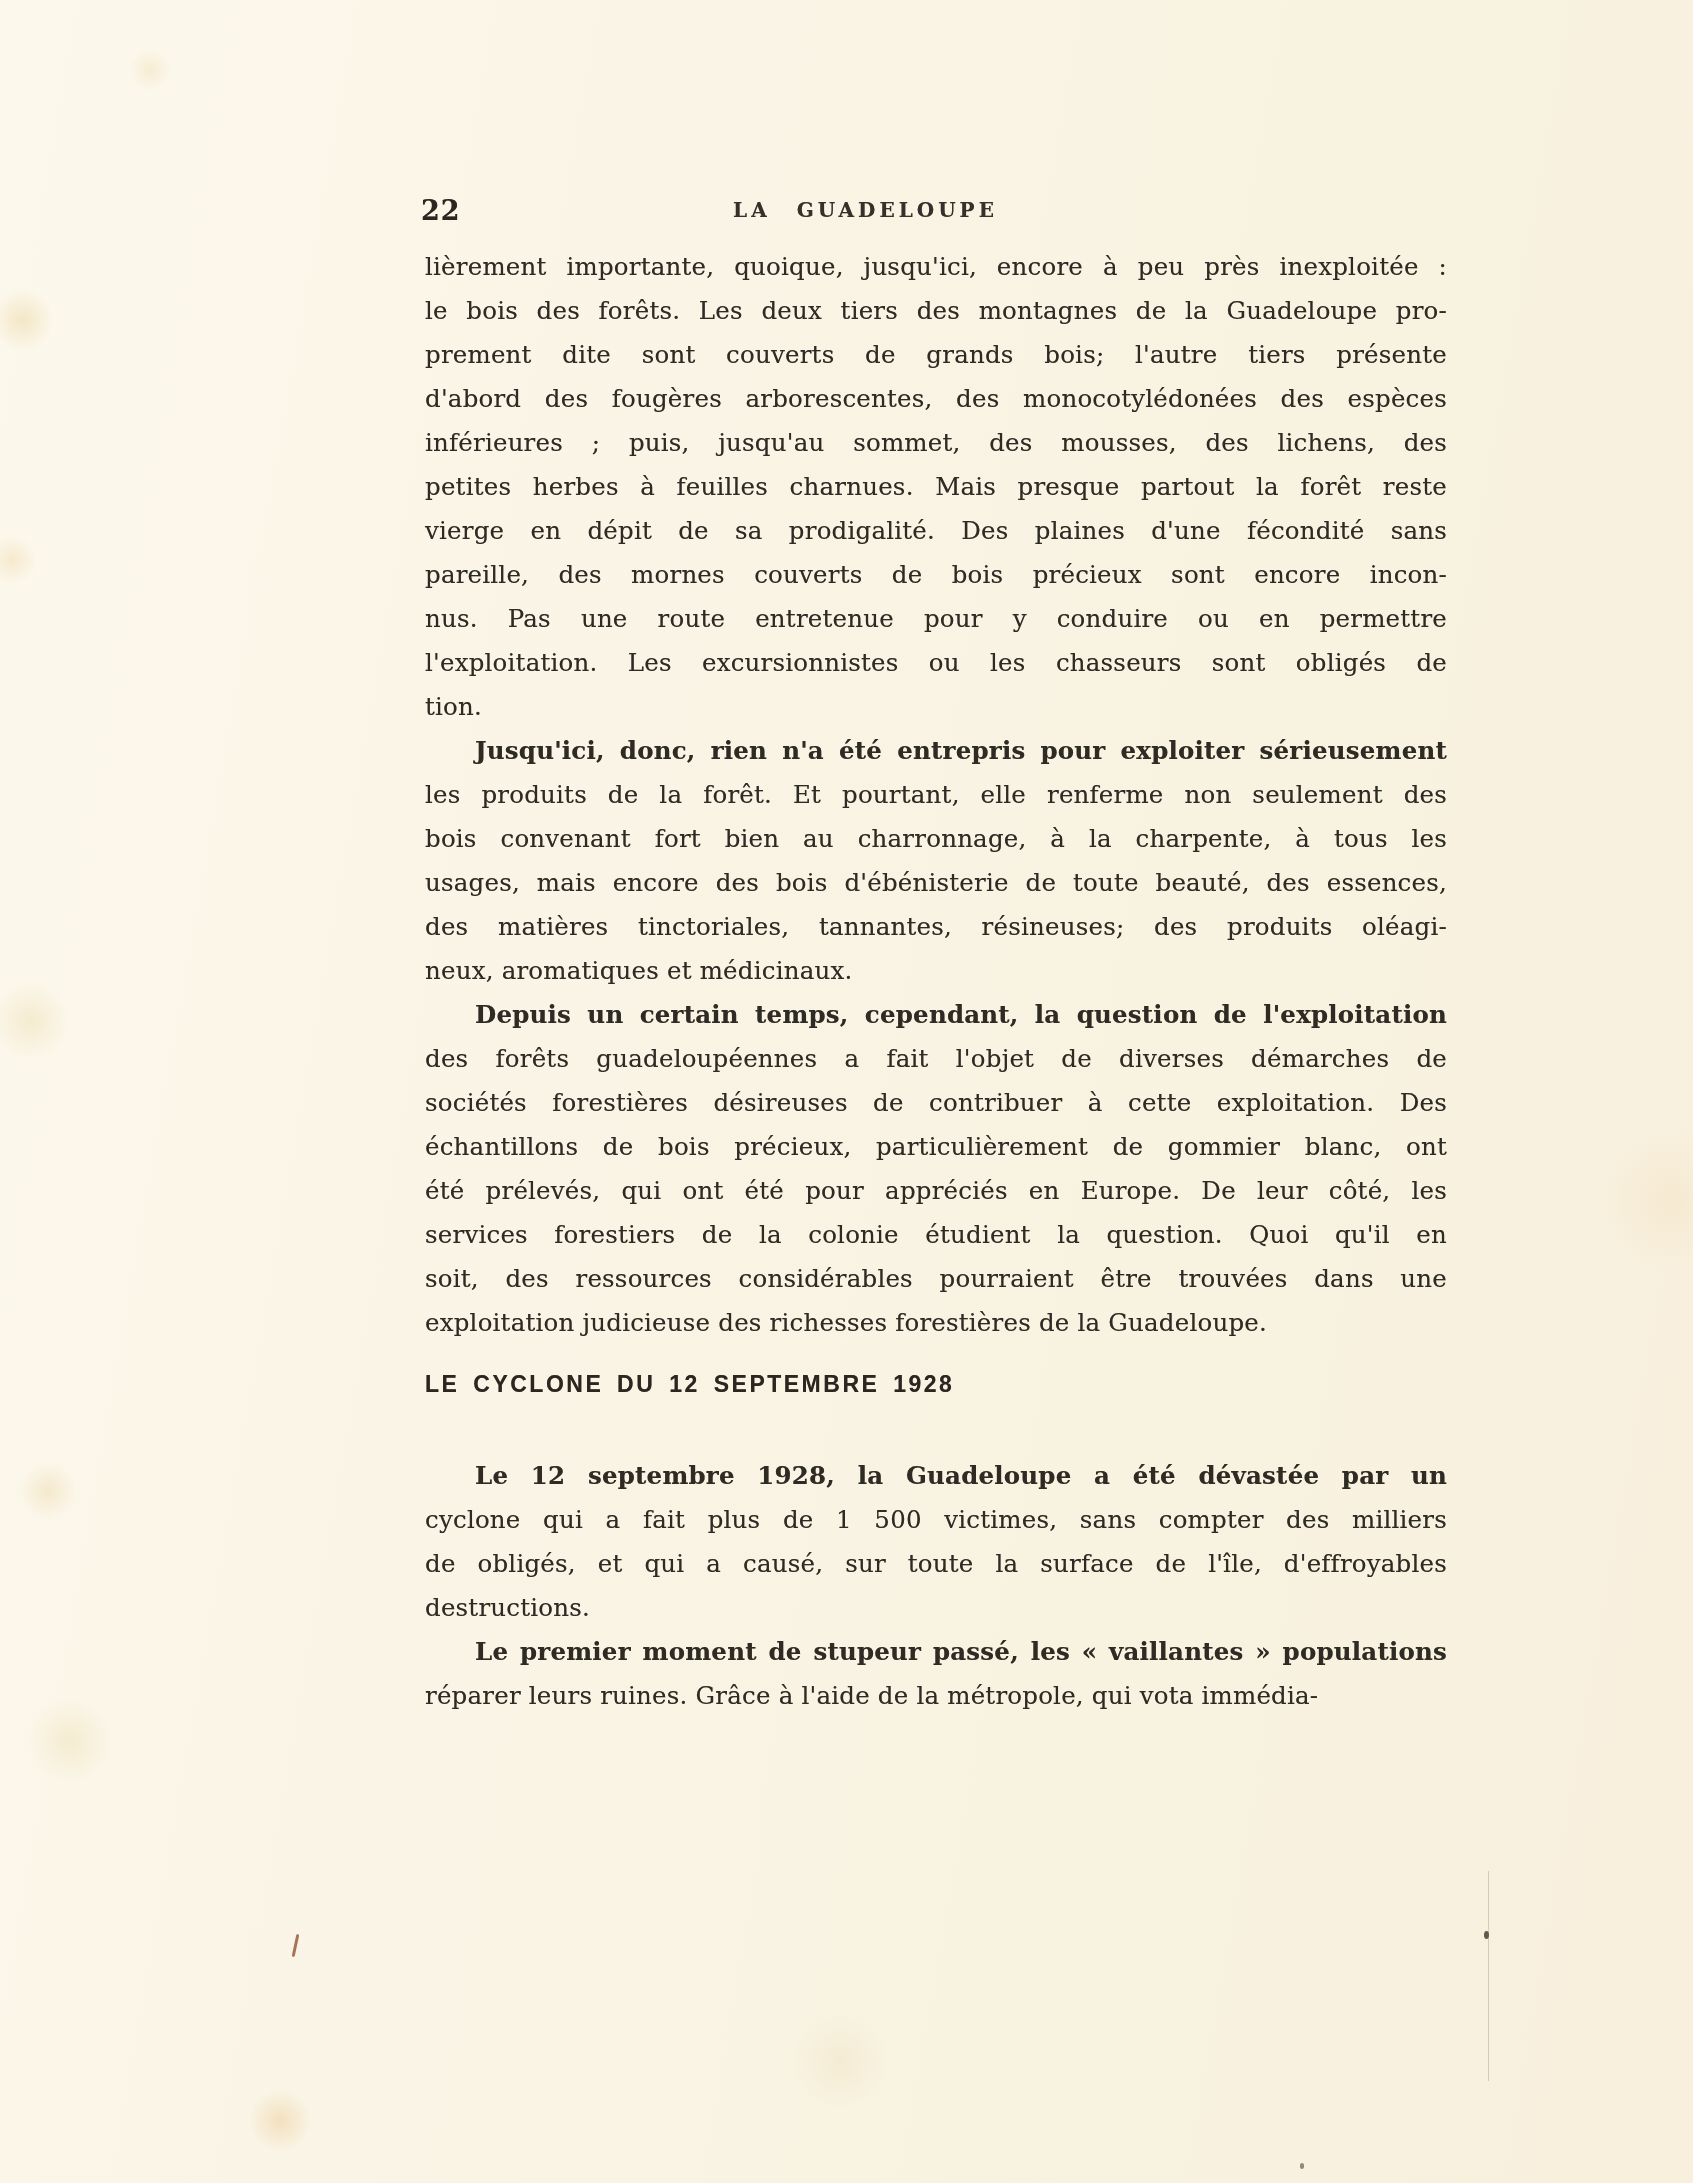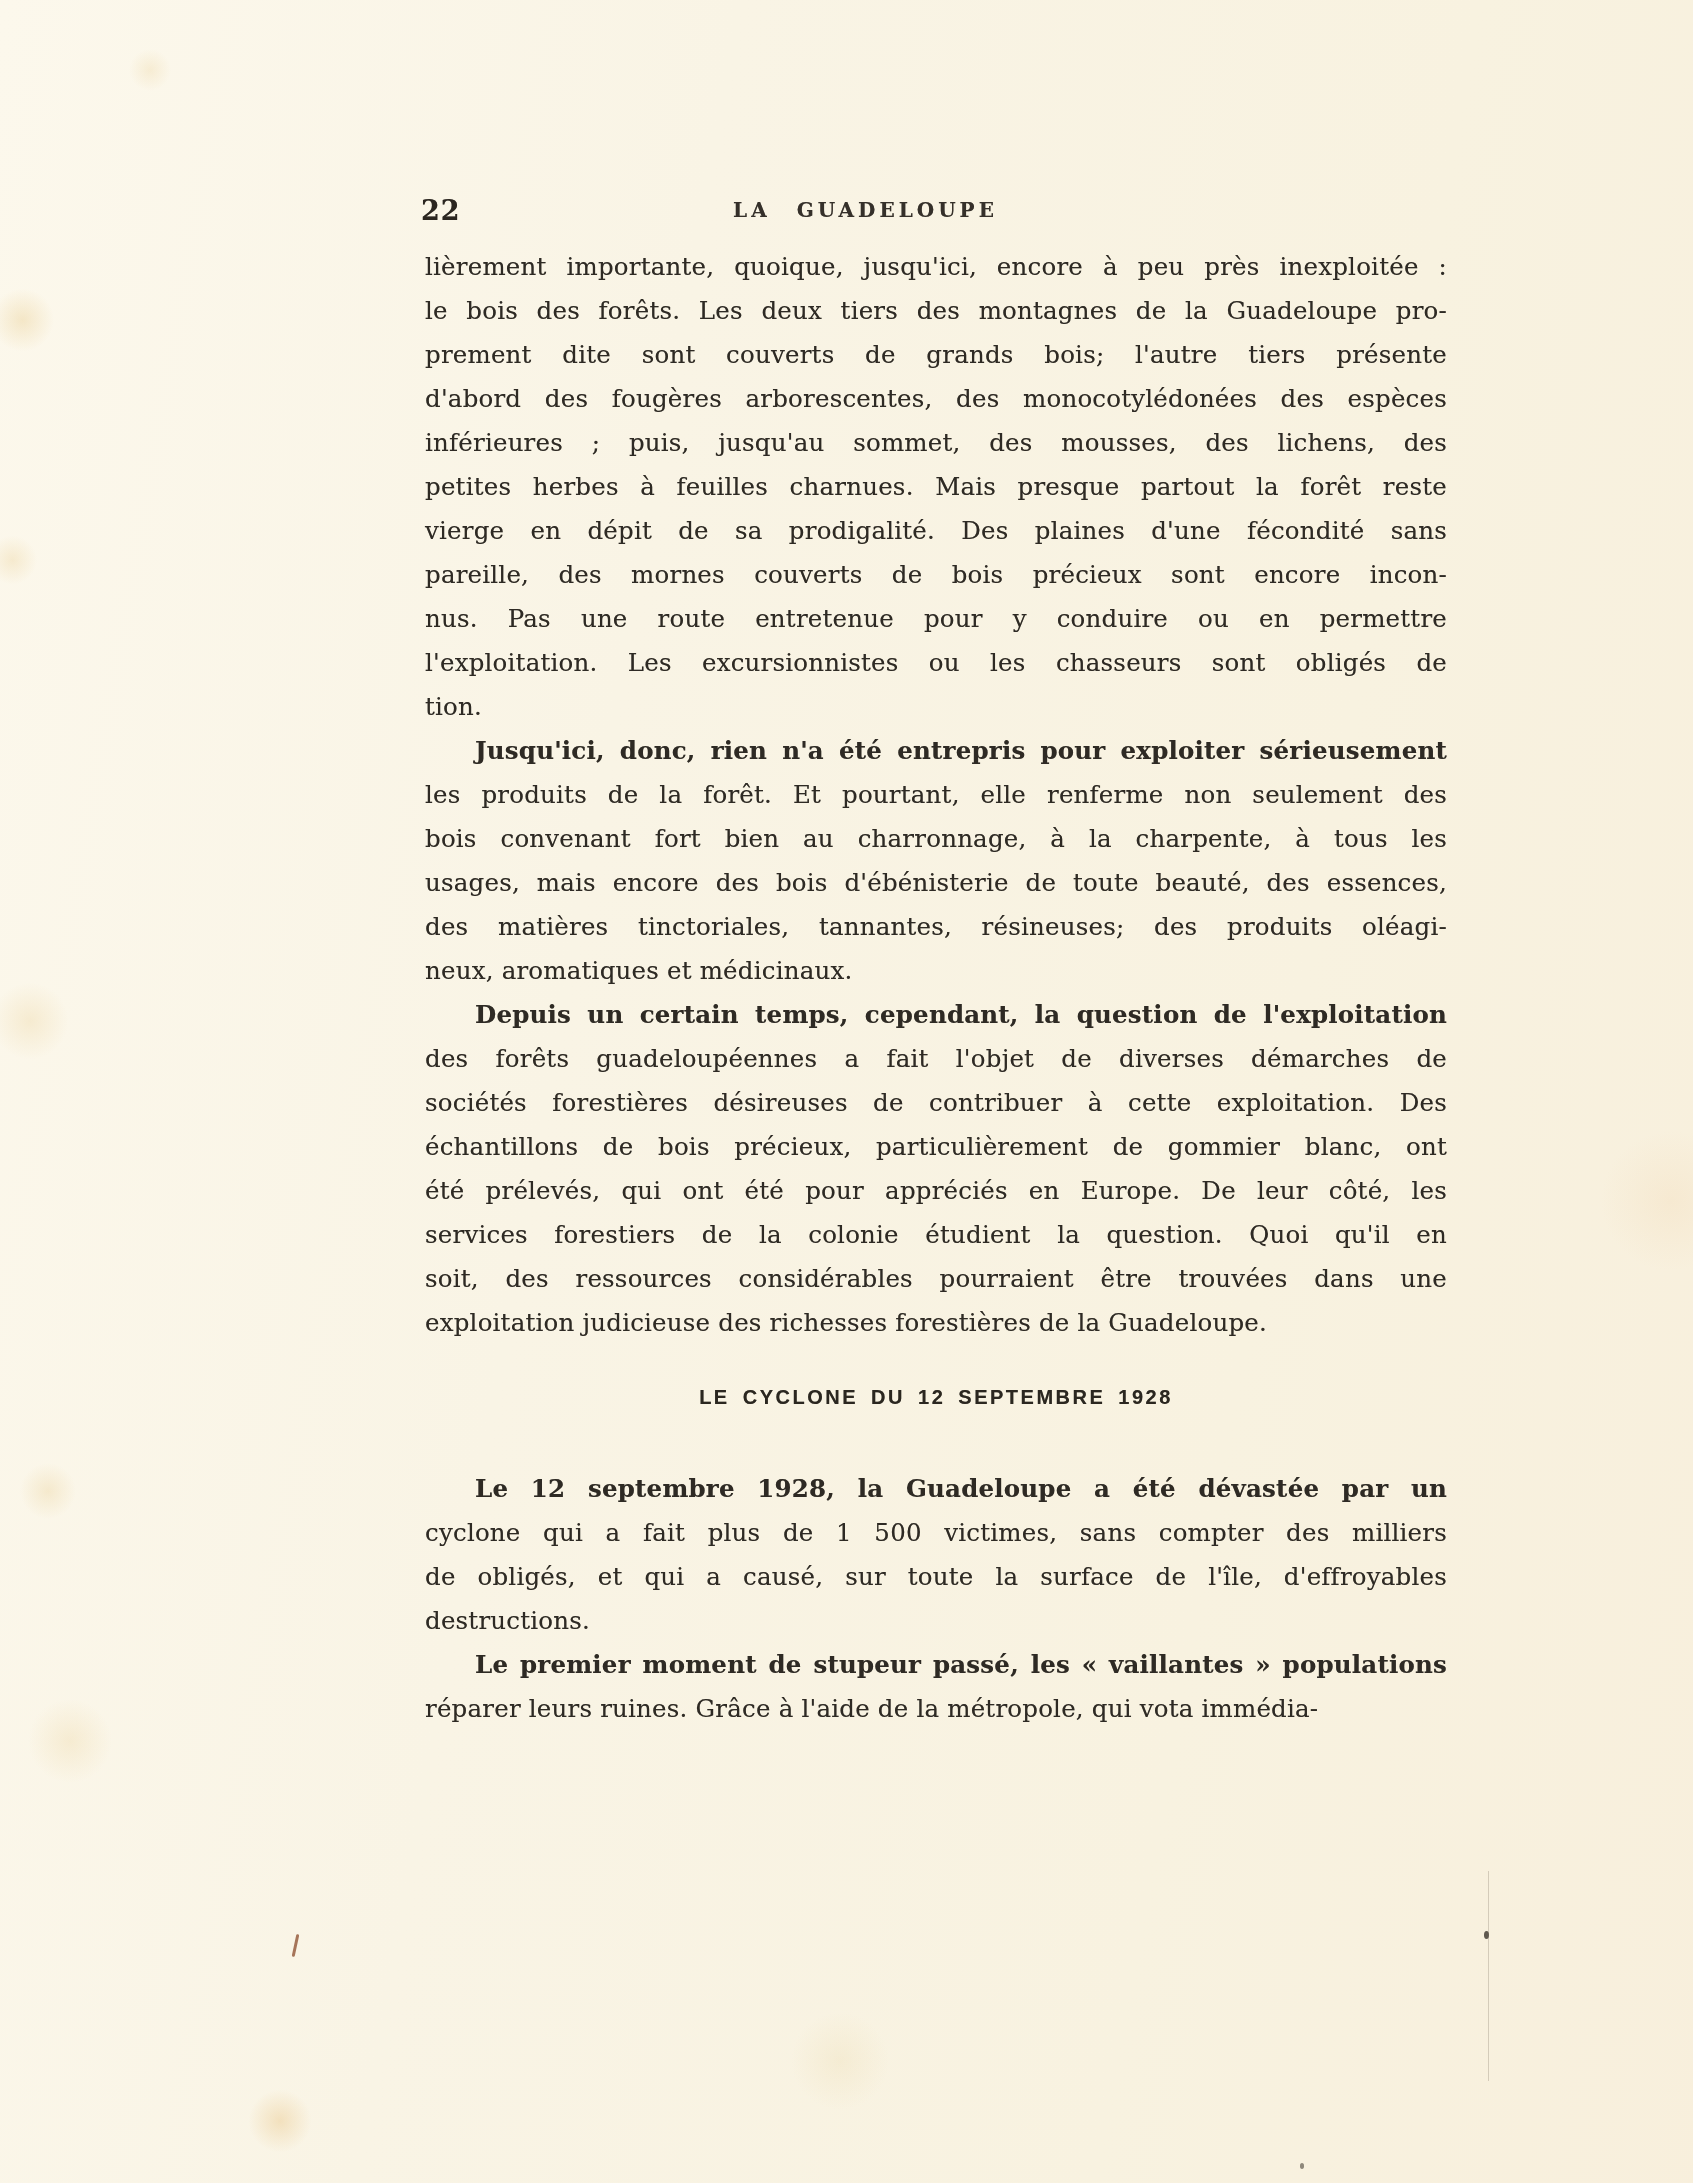--- a/index.html
+++ b/index.html
@@ -82,27 +82,27 @@
     text-shadow: 0 0 0.5px rgba(46,42,36,0.42);
   }
   .para .line:last-child {
     text-align-last: left;
   }
   .para.indent .line:first-child {
     text-indent: 50px;
     font-weight: bold;
   }
   .section-heading {
-    margin: 37px 0 55px 0;
+    margin: 24px 0 55px 0;
     height: 30px;
     line-height: 30px;
-    text-align: center;
+    text-align: left;
     font-family: "Liberation Sans", sans-serif;
     font-weight: 700;
-    font-size: 20px;
+    font-size: 23px;
     letter-spacing: 2.5px;
     word-spacing: 5px;
     color: #2b2720;
     text-shadow: 0 0 0.5px rgba(43,39,32,0.5);
   }
   
   .mark-slash {
     position: absolute;
     left: 294px;
     top: 1934px;

